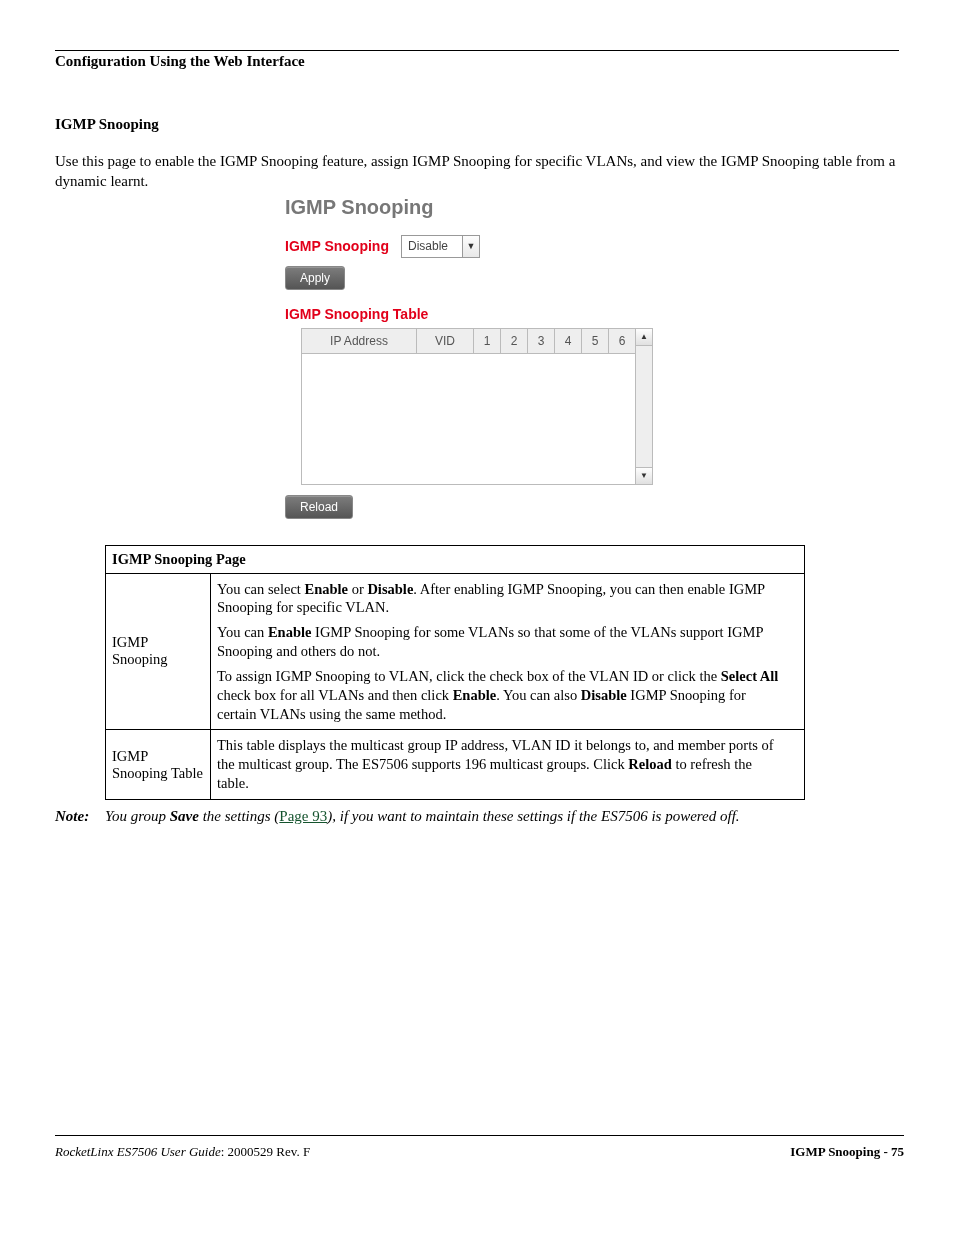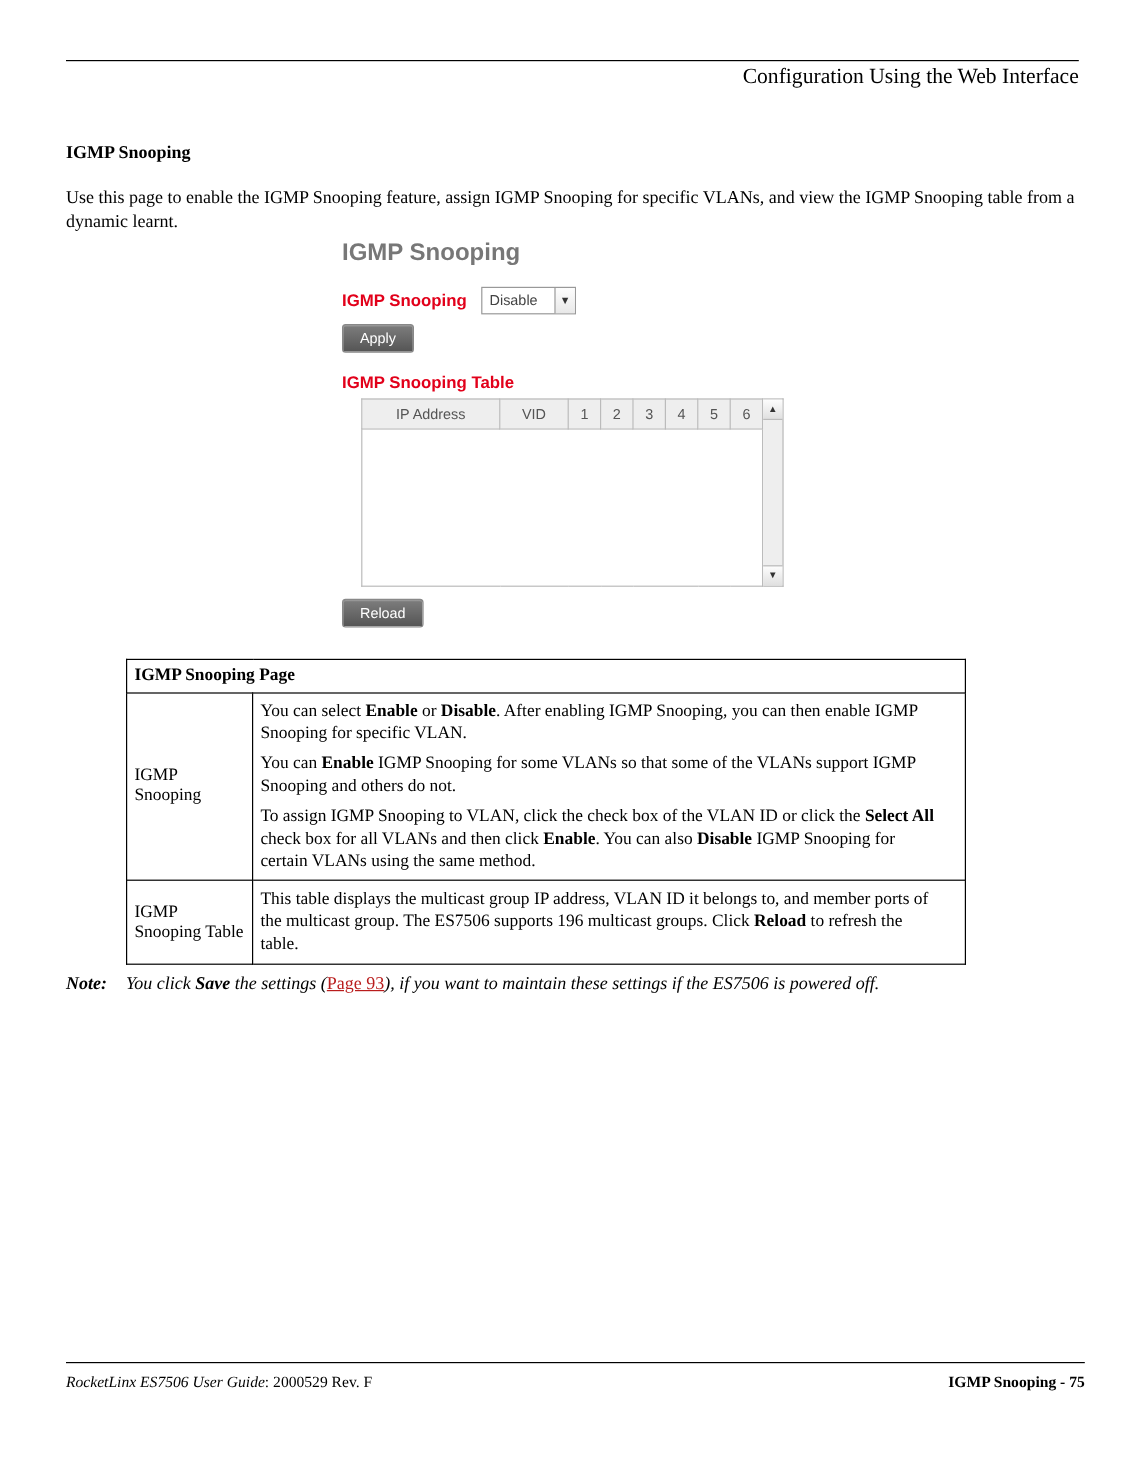--- a/index.html
+++ b/index.html
@@ -14,23 +14,22 @@
     padding: 50px 55px 20px 55px;
     box-sizing: border-box;
     min-height: 1180px;
     position: relative;
   }
   .top-rule {
     border-top: 1.5px solid #000;
     margin-bottom: 2px;
   }
   .header-area {
-    text-align: right;
-    font-weight: normal;
-    font-size: 18px;
+    font-weight: bold;
+    font-size: 15px;
     padding-bottom: 4px;
   }
   .section-heading {
     font-weight: bold;
     font-size: 15px;
     margin-top: 42px;
     margin-bottom: 18px;
   }
   .intro-text {
     font-size: 15px;
@@ -182,21 +181,21 @@
   .note-block .note-label {
     font-weight: bold;
     font-style: italic;
     width: 50px;
     flex-shrink: 0;
   }
   .note-block .note-body {
     flex: 1;
   }
   .link {
-    color: #b91c1c;
+    color: #14532d;
     text-decoration: underline;
   }
 
   .footer {
     position: absolute;
     bottom: 20px;
     left: 55px;
     right: 50px;
   }
   .footer-rule {
@@ -289,21 +288,21 @@
       <td class="desc-col">
             <p><span>This table displays the multicast group IP address, VLAN ID it belongs to, and member ports of the multicast group. The ES7506 supports 196 multicast groups. Click </span><span class="bold">Reload</span><span> to refresh the table.</span></p>
           </td>
     </tr>
   </tbody>
     </table>
 
   <div class="note-block">
     <span class="note-label">Note:</span>
     <span class="note-body">
-      <span>You click </span><span class="bold italic">Save</span><span> the settings (</span><span class="link" style="font-style:normal">Page 93</span><span>), if you want to maintain these settings if the ES7506 is powered off.</span>
+      <span>You group </span><span class="bold italic">Save</span><span> the settings (</span><span class="link" style="font-style:normal">Page 93</span><span>), if you want to maintain these settings if the ES7506 is powered off.</span>
     </span>
   </div>
 
   <div class="footer">
     <div class="footer-rule"></div>
     <div class="footer-row">
       <span>
         <span class="footer-left">RocketLinx ES7506  User Guide</span><span>: 2000529 Rev. F</span>
       </span>
       <span class="footer-right">IGMP Snooping - 75</span>

